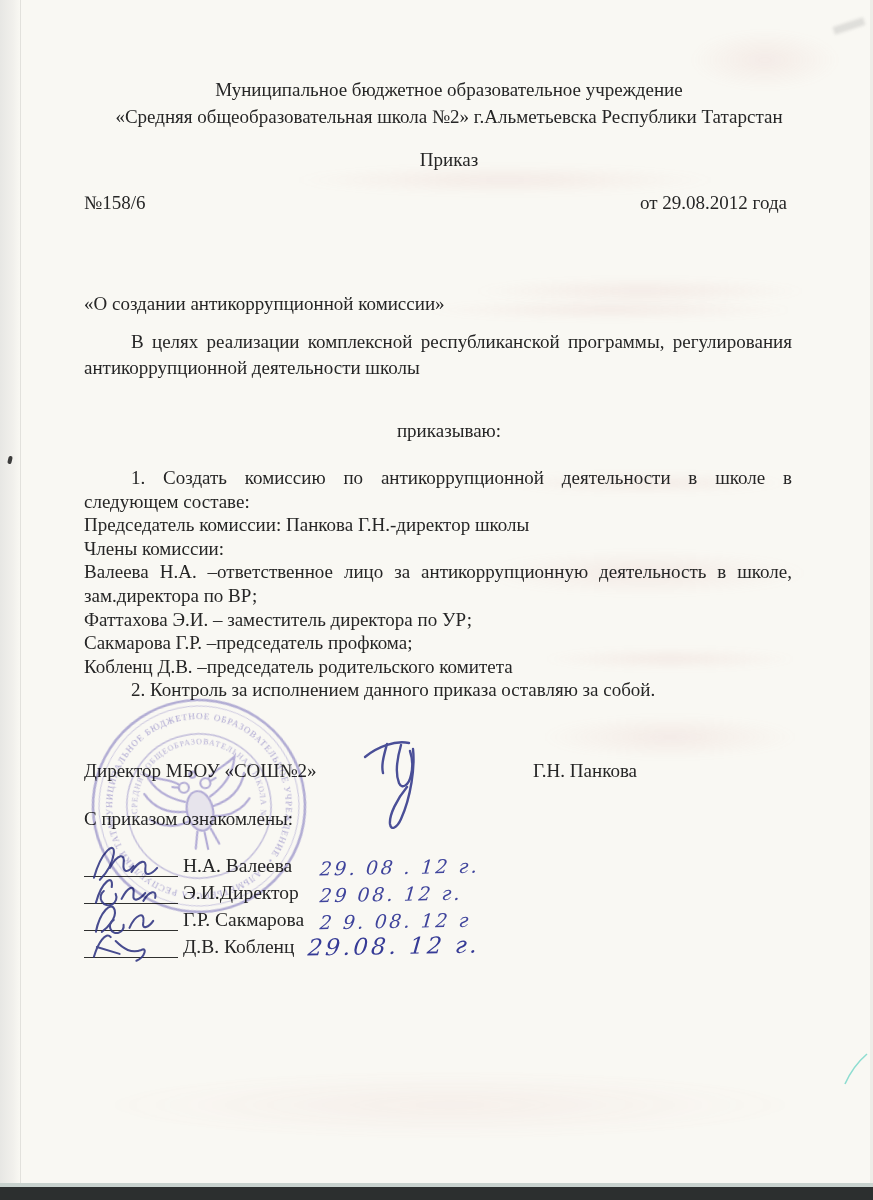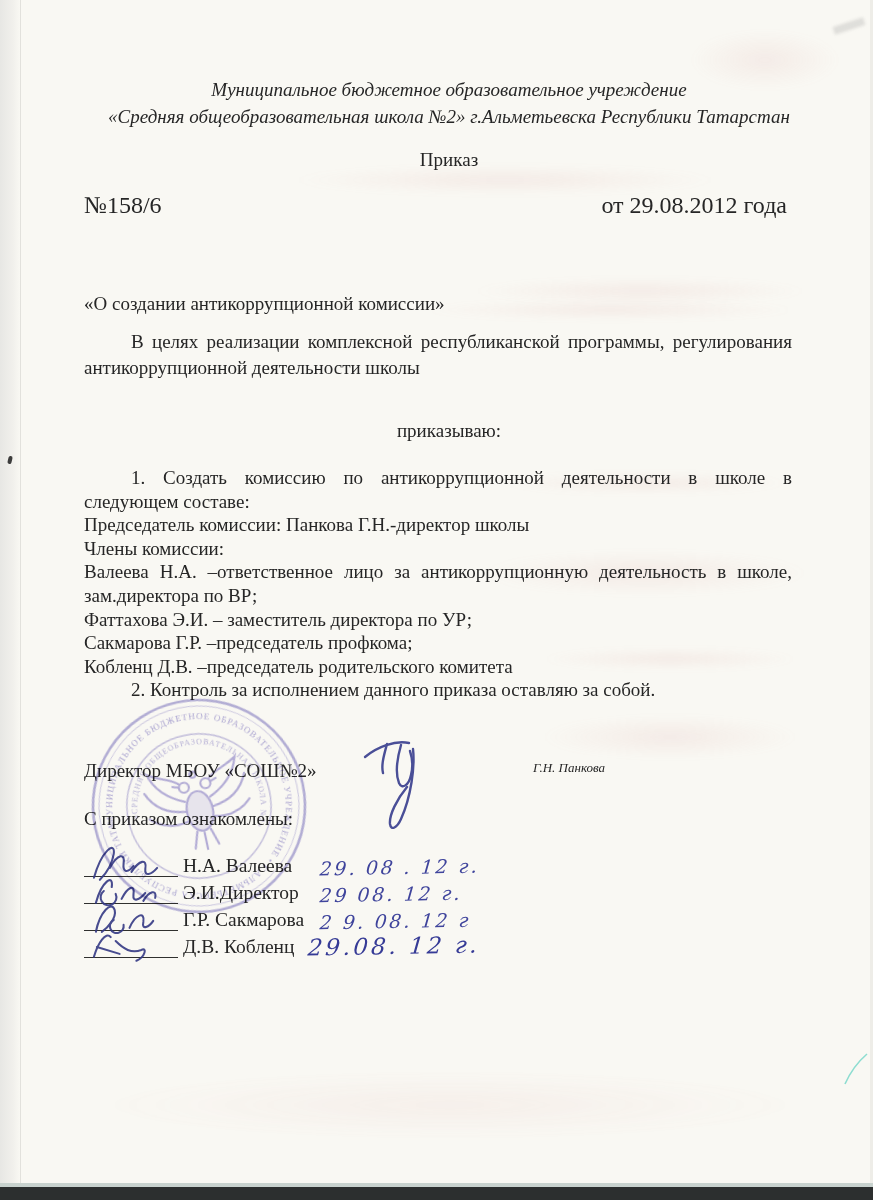--- a/index.html
+++ b/index.html
@@ -12,31 +12,31 @@
   
   .edge-left{position:absolute;left:0;top:0;width:20px;height:100%;
     background:linear-gradient(90deg,#e7e7e4,#f1f0ec 65%,#f9f8f3);border-right:1px solid #e2e1dc;}
   .edge-right{position:absolute;right:0;top:0;width:3px;height:100%;background:#eeede8;}
   .edge-bottom-line{position:absolute;left:0;top:1183px;width:100%;height:4px;background:#c8d2ce;}
   .edge-bottom{position:absolute;left:0;top:1187px;width:100%;height:13px;background:#2c2f2f;}
   
   .abs{position:absolute;}
   .center{left:84px;width:730px;text-align:center;}
   .t{font-size:19px;line-height:23.6px;}
-  .header{top:76px;line-height:27px;font-size:19px;font-style:italic;}
+  .header{top:76px;line-height:27px;font-size:19px;}
   .title{top:149px;font-size:19px;}
-  .numrow{left:84px;right:86px;top:192px;display:flex;justify-content:space-between;font-size:24px;}
+  .numrow{left:84px;right:86px;top:192px;display:flex;justify-content:space-between;font-size:19px;}
   .subject{left:84px;top:258px;font-size:19px;margin-top:35px;}
   .preamble{left:84px;top:329px;width:708px;line-height:25.5px;}
   .resolution{top:420px;font-size:19px;}
   .items{left:84px;top:466px;width:708px;}
   .just{text-align:justify;text-align-last:justify;}
   .ind{text-indent:47px;}
   .director-label{left:84px;top:760px;font-size:19px;}
-  .director-name{left:533px;top:760px;font-size:13px;font-style:italic;}
+  .director-name{left:533px;top:760px;font-size:19px;}
   .ack-label{left:84px;top:808px;font-size:19px;text-align:right;}
   .ack-row{position:absolute;left:84px;width:500px;height:29px;}
   .sig-line{position:absolute;left:0;bottom:2px;width:94px;border-bottom:1.7px solid #30302e;}
   .ack-sig{position:absolute;left:4px;bottom:-7px;width:84px;height:48px;overflow:visible;}
   .ack-name{position:absolute;left:99px;bottom:2px;font-size:19.5px;white-space:nowrap;}
   .ack-date{position:absolute;left:236px;bottom:1px;white-space:nowrap;}
   .hand{font-family:"DejaVu Serif",serif;font-style:italic;color:#3f449c;
     font-size:19px;letter-spacing:2.5px;transform:skewX(-6deg) rotate(-1deg);}
   .hand.big{font-size:23px;letter-spacing:3px;color:#363b96;}
   

